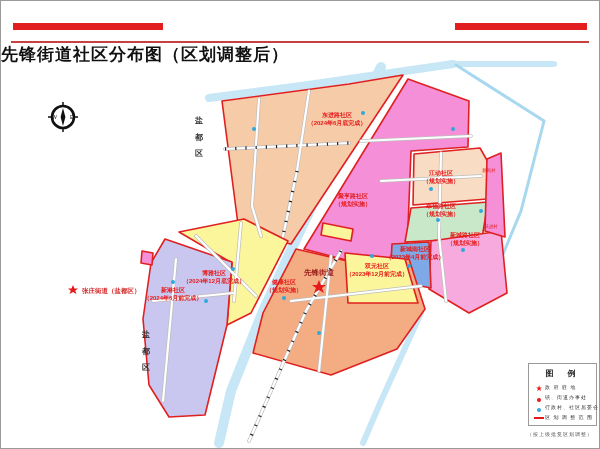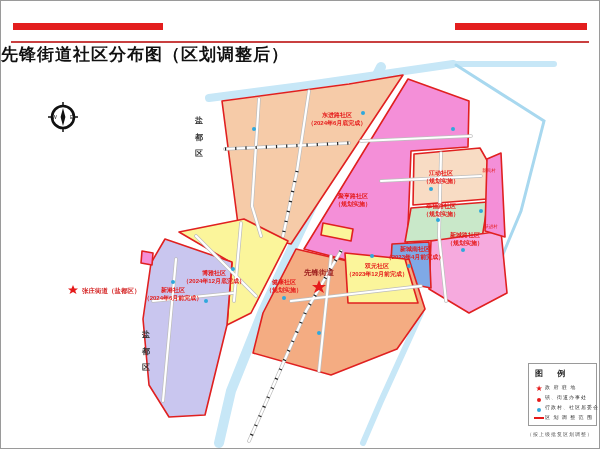--- a/index.html
+++ b/index.html
@@ -21,21 +21,21 @@
   .zz{font-size:6.5px;font-weight:bold;fill:#d42020;}
   .region{stroke:#e02020;stroke-width:1.6;stroke-linejoin:round;}
   .river{fill:none;stroke:#c7e7f7;stroke-linecap:round;}
   .creek{fill:none;stroke:#a8d8ef;stroke-linecap:round;}
   .roadc{fill:none;stroke:#bdbdbd;stroke-width:3.6;stroke-linecap:round;}
   .roadf{fill:none;stroke:#ffffff;stroke-width:2.2;stroke-linecap:round;}
   .roadt{fill:none;stroke:#222;stroke-width:3.2;stroke-dasharray:1.2 9;}
   .bdot{fill:#2fa8dc;}
   .legend{position:absolute;left:527px;top:362px;width:69px;height:63px;
           background:#fff;border:1px solid #9a9a9a;padding:3px 4px;box-sizing:border-box;}
-  .legend-title{font-size:8px;font-weight:bold;color:#222;
+  .legend-title{text-align:center;font-size:8px;font-weight:bold;color:#222;
                 letter-spacing:6px;margin:1px 0 3px 2px;}
   .lrow{display:flex;align-items:center;height:10px;}
   .lsym{width:12px;text-align:center;flex:0 0 12px;line-height:8px;}
   .lsym .star{color:#e51a1a;font-size:8px;}
   .lsym .rdot{display:inline-block;width:4px;height:4px;border-radius:50%;background:#e51a1a;}
   .lsym .bdot2{display:inline-block;width:4px;height:4px;border-radius:50%;background:#2fa8dc;}
   .lsym .rline{display:inline-block;width:10px;height:2px;background:#e51a1a;vertical-align:middle;}
   .llab{font-size:5px;color:#333;white-space:nowrap;letter-spacing:1px;}
   .caption{position:absolute;right:6px;top:430px;font-size:5px;color:#555;letter-spacing:1px;}
 </style>

